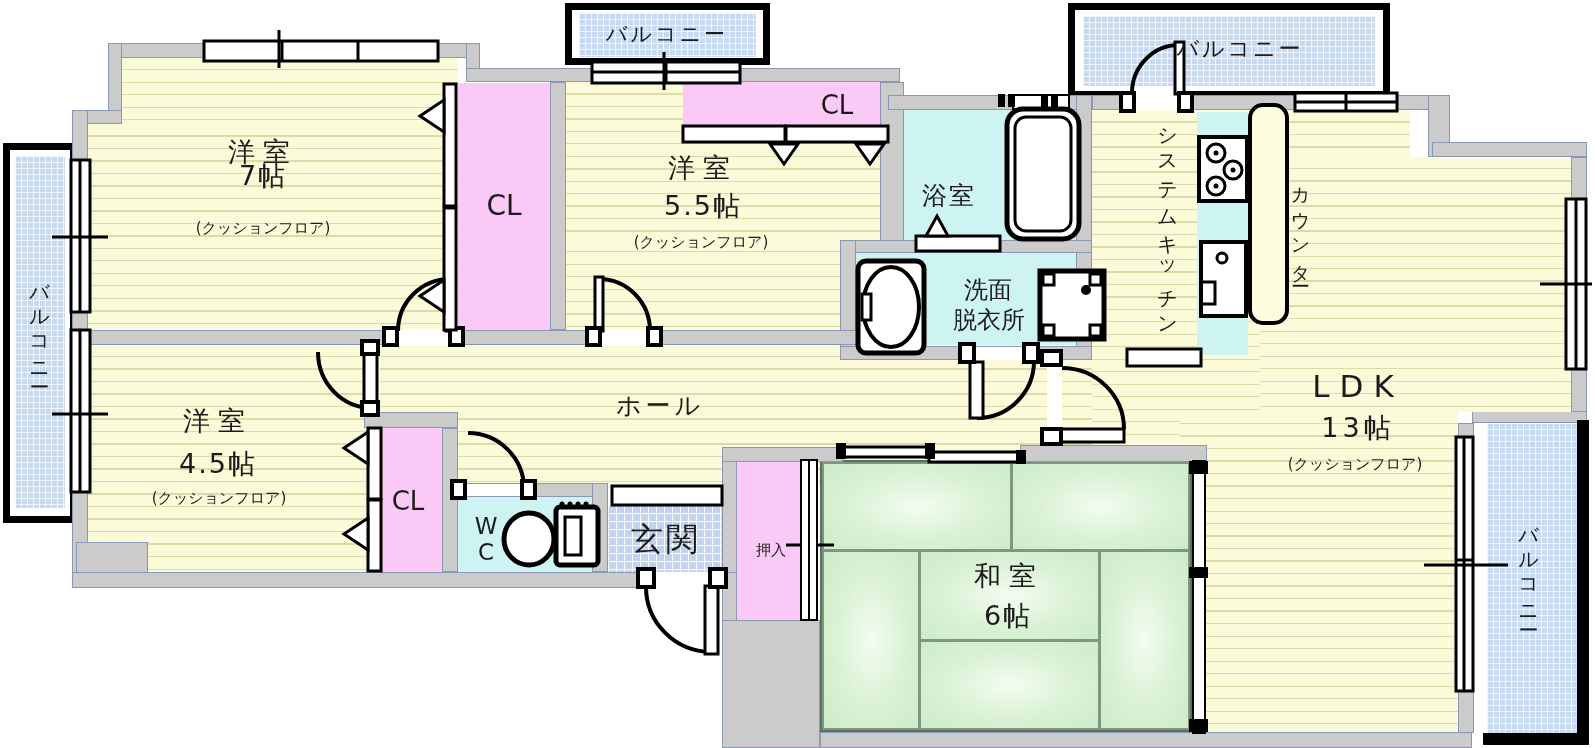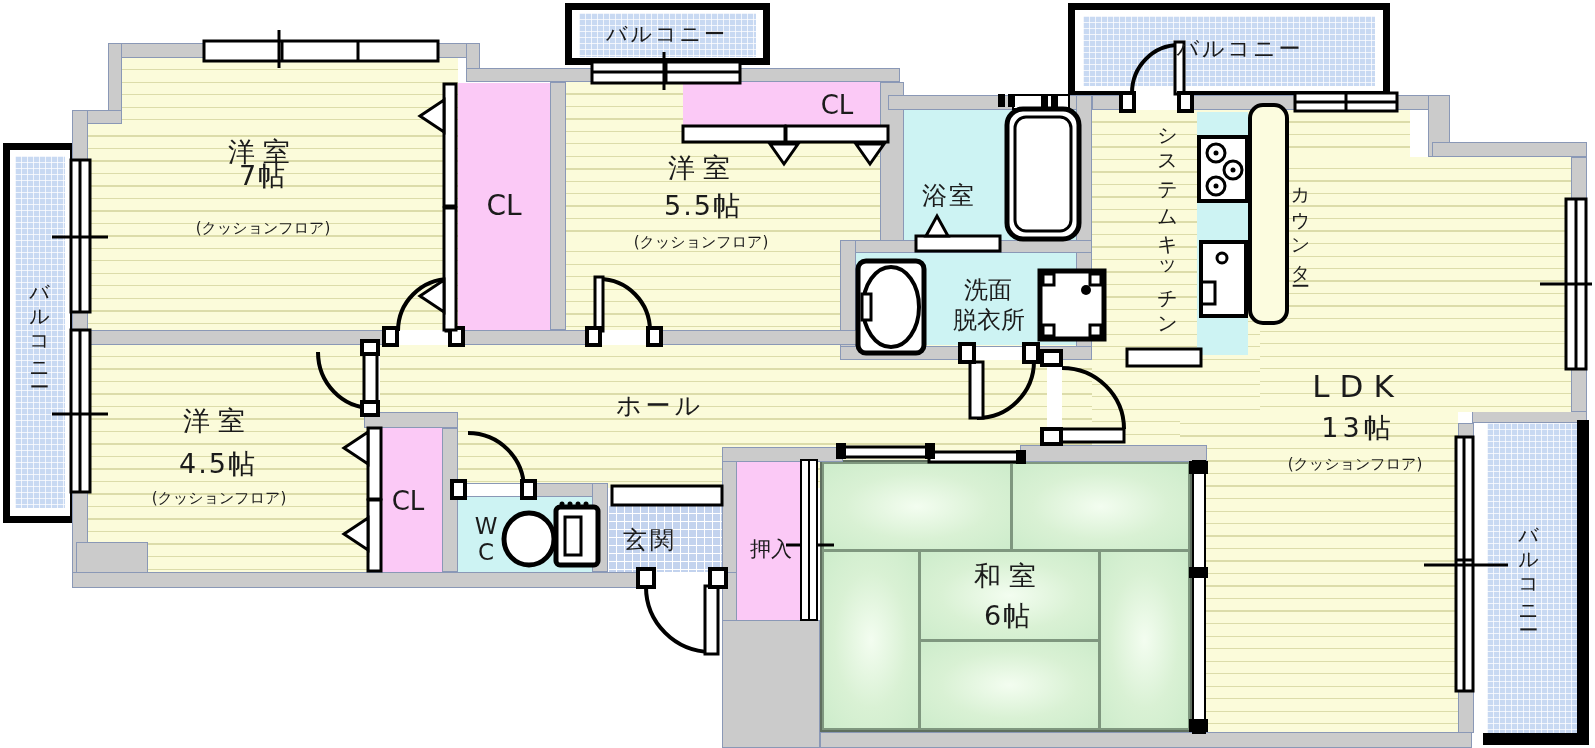--- a/index.html
+++ b/index.html
@@ -283,22 +283,22 @@
   <div class="lbl" style="left:219px;top:498px;font-size:15px;">(クッションフロア)</div>
 
   <div class="lbl" style="left:1358px;top:386px;font-size:31px;letter-spacing:10px;">LDK</div>
   <div class="lbl" style="left:1358px;top:428px;font-size:27px;letter-spacing:4px;">13帖</div>
   <div class="lbl" style="left:1355px;top:464px;font-size:15px;">(クッションフロア)</div>
 
   <div class="lbl" style="left:1009px;top:576px;font-size:27px;letter-spacing:8px;">和室</div>
   <div class="lbl" style="left:1008px;top:616px;font-size:27px;letter-spacing:2px;">6帖</div>
 
   <div class="lbl" style="left:660px;top:406px;font-size:25px;letter-spacing:4px;">ホール</div>
-  <div class="lbl" style="left:650px;top:540px;font-size:24px;letter-spacing:3px;">玄関</div>
-  <div class="lbl" style="left:771px;top:550px;font-size:21px;">押入</div>
+  <div class="lbl" style="left:666px;top:540px;font-size:32px;letter-spacing:3px;">玄関</div>
+  <div class="lbl" style="left:771px;top:550px;font-size:15px;">押入</div>
   <div class="lbl" style="left:949px;top:196px;font-size:25px;letter-spacing:2px;">浴室</div>
   <div class="lbl" style="left:988px;top:290px;font-size:24px;">洗面</div>
   <div class="lbl" style="left:989px;top:320px;font-size:24px;">脱衣所</div>
   <div class="lbl" style="left:486px;top:527px;font-size:23px;">W</div>
   <div class="lbl" style="left:486px;top:553px;font-size:23px;">C</div>
 
   <div class="lbl" style="left:504px;top:206px;font-size:28px;">CL</div>
   <div class="lbl" style="left:837px;top:105px;font-size:26px;">CL</div>
   <div class="lbl" style="left:408px;top:501px;font-size:26px;">CL</div>
 

